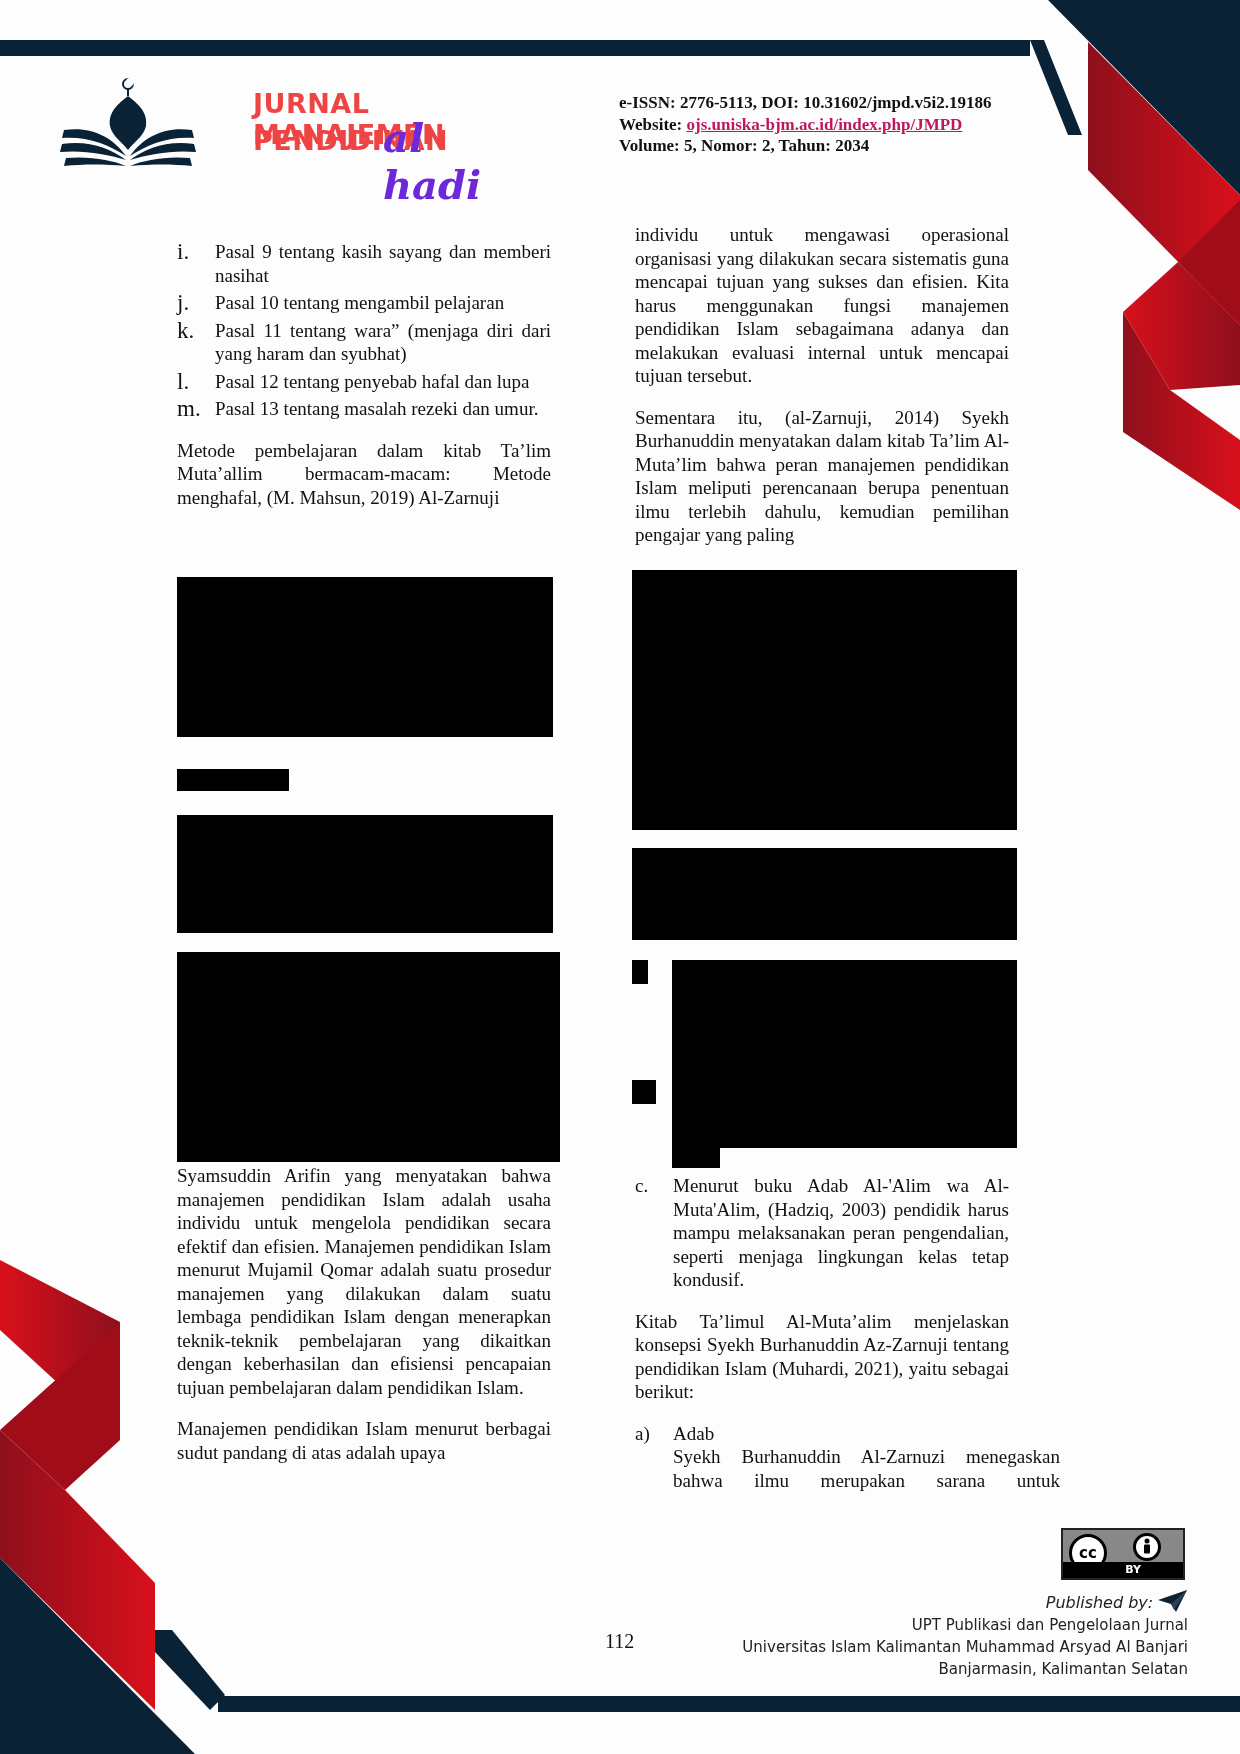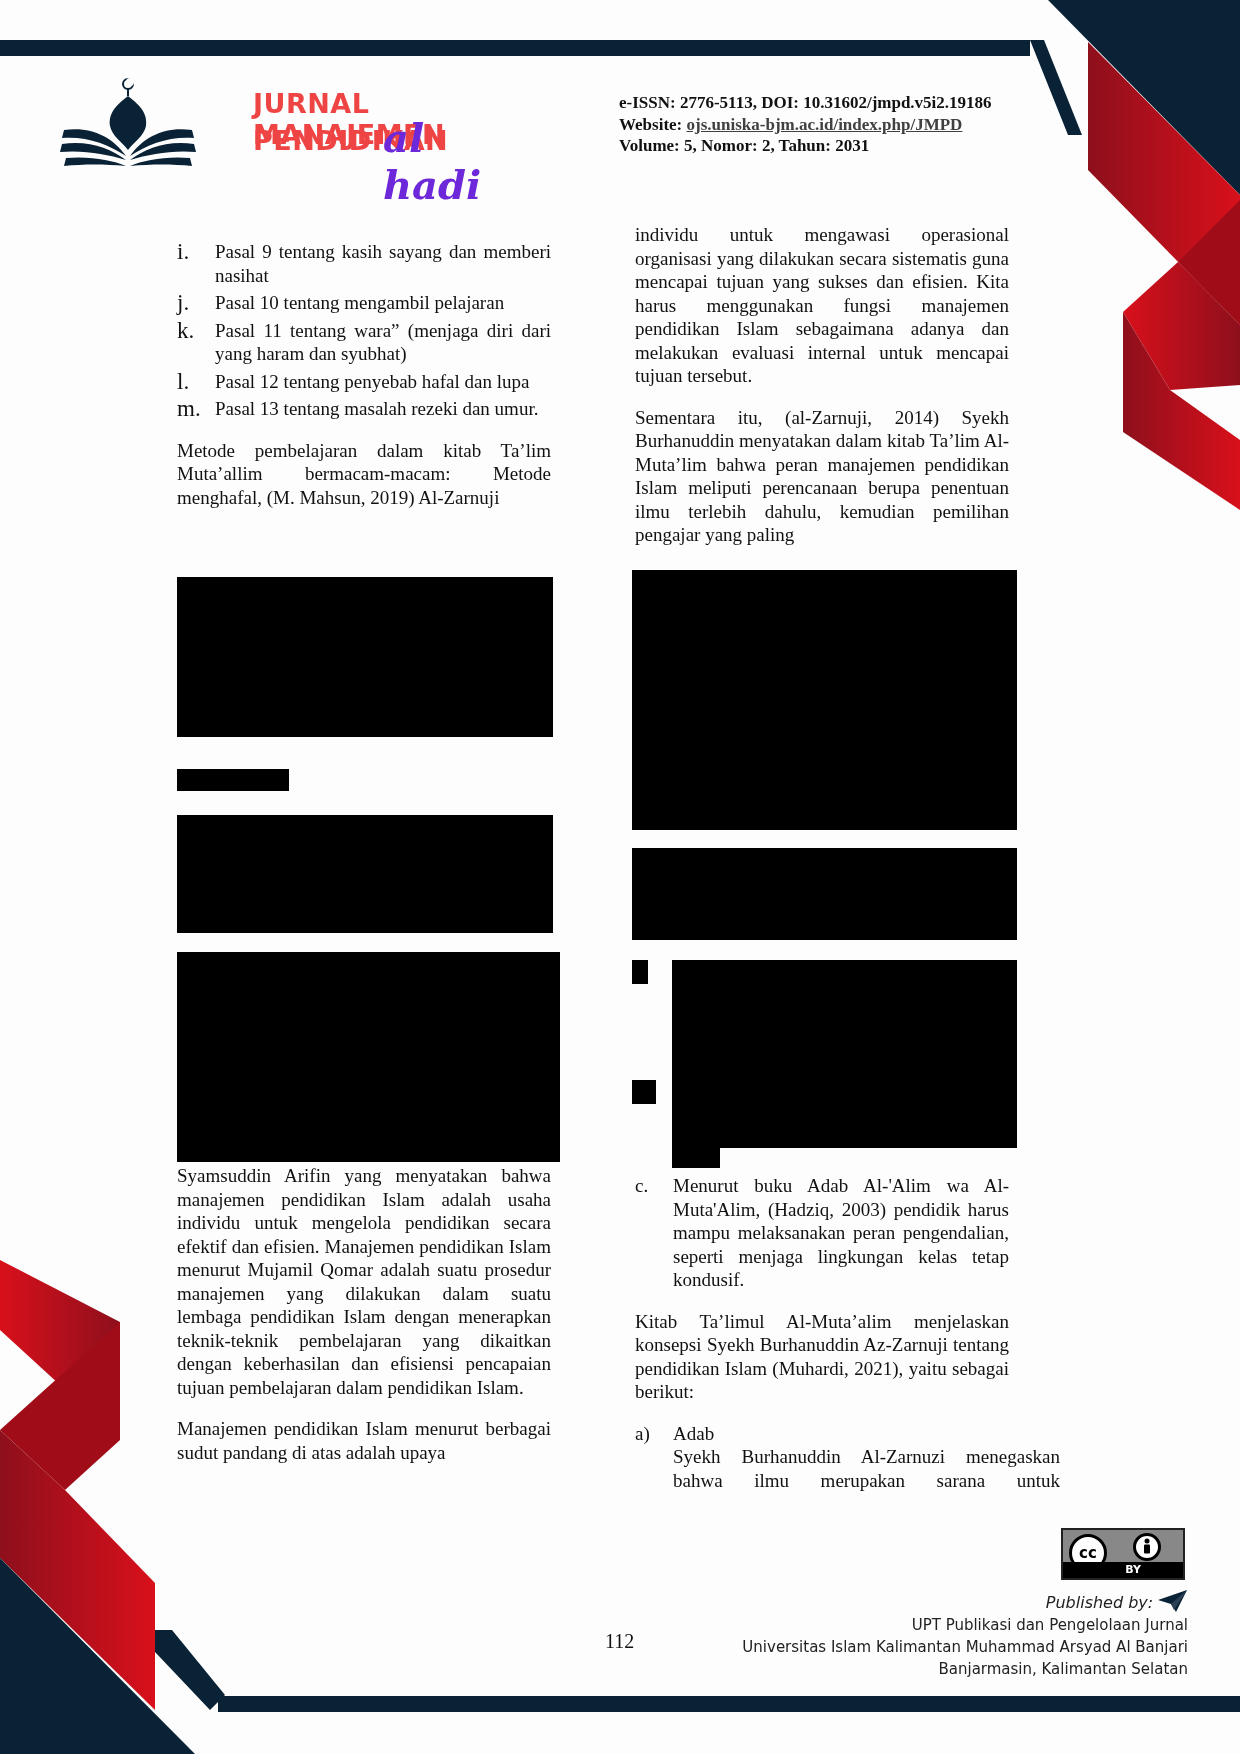--- a/index.html
+++ b/index.html
@@ -17,21 +17,21 @@
   .logo-t1 { left: 145px; top: 10px; }
   .logo-t2 { left: 145px; top: 47px; }
   .logo-script {
     position: absolute; left: 323px; top: 36px; font-family: "DejaVu Serif", serif;
     font-style: italic; font-weight: bold; font-size: 40px; color: #6d28d9;
   }
   .header-meta {
     position: absolute; left: 619px; top: 92px; font-weight: bold; font-size: 17px;
     line-height: 21.5px; color: #111;
   }
-  .header-meta a { color: #404040; text-decoration: underline; }
+  .header-meta a { color: #be185d; text-decoration: underline; }
   .col { position: absolute; font-size: 19px; line-height: 23.5px; text-align: justify; }
   .col p { margin: 0 0 13px 0; }
   .col-left { left: 177px; top: 240px; width: 374px; }
   .col-right { left: 635px; top: 223px; width: 374px; }
   .li { display: flex; margin-bottom: 4px; }
   .li .mk { width: 38px; flex: none; font-size: 23px; }
   .li .tx { flex: 1; text-align: justify; }
   .li-sm .mk { font-size: 19px; }
   .redact { position: absolute; background: #000; }
   .footer-badge { position: absolute; left: 1061px; top: 1528px; width: 124px; height: 52px; background: #888; border: 2px solid #222; box-sizing: border-box; }
@@ -91,21 +91,21 @@
     <path d="M130,80 C106,78 84,82 70,88 C92,86 112,86 132,88 Z" fill="#0a2236"></path>
   </svg>
   <span class="logo-t1">JURNAL MANAJEMEN</span>
   <span class="logo-t2">PENDIDIKAN</span>
   <span class="logo-script">al hadi</span>
 </div>
 
 <div class="header-meta">
   <div>e-ISSN: 2776-5113, DOI: 10.31602/jmpd.v5i2.19186</div>
   <div><span>Website: </span><a>ojs.uniska-bjm.ac.id/index.php/JMPD</a></div>
-  <div>Volume: 5, Nomor: 2, Tahun: 2031</div>
+  <div>Volume: 5, Nomor: 2, Tahun: 2034</div>
 </div>
 
 <div class="col col-left">
   <div class="li">
       <span class="mk">i.</span>
       <span class="tx">Pasal 9 tentang kasih sayang dan memberi nasihat</span>
     </div>
   <div class="li">
       <span class="mk">j.</span>
       <span class="tx">Pasal 10 tentang mengambil pelajaran</span>

